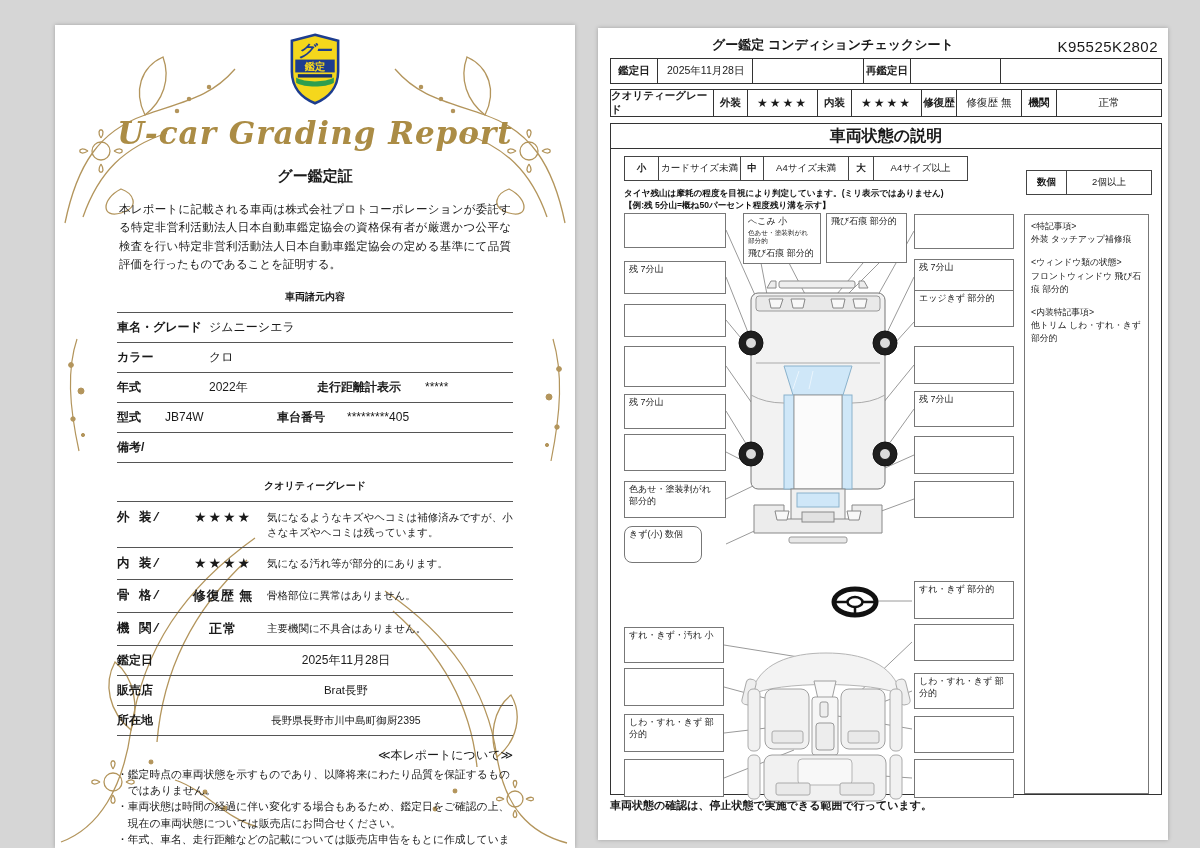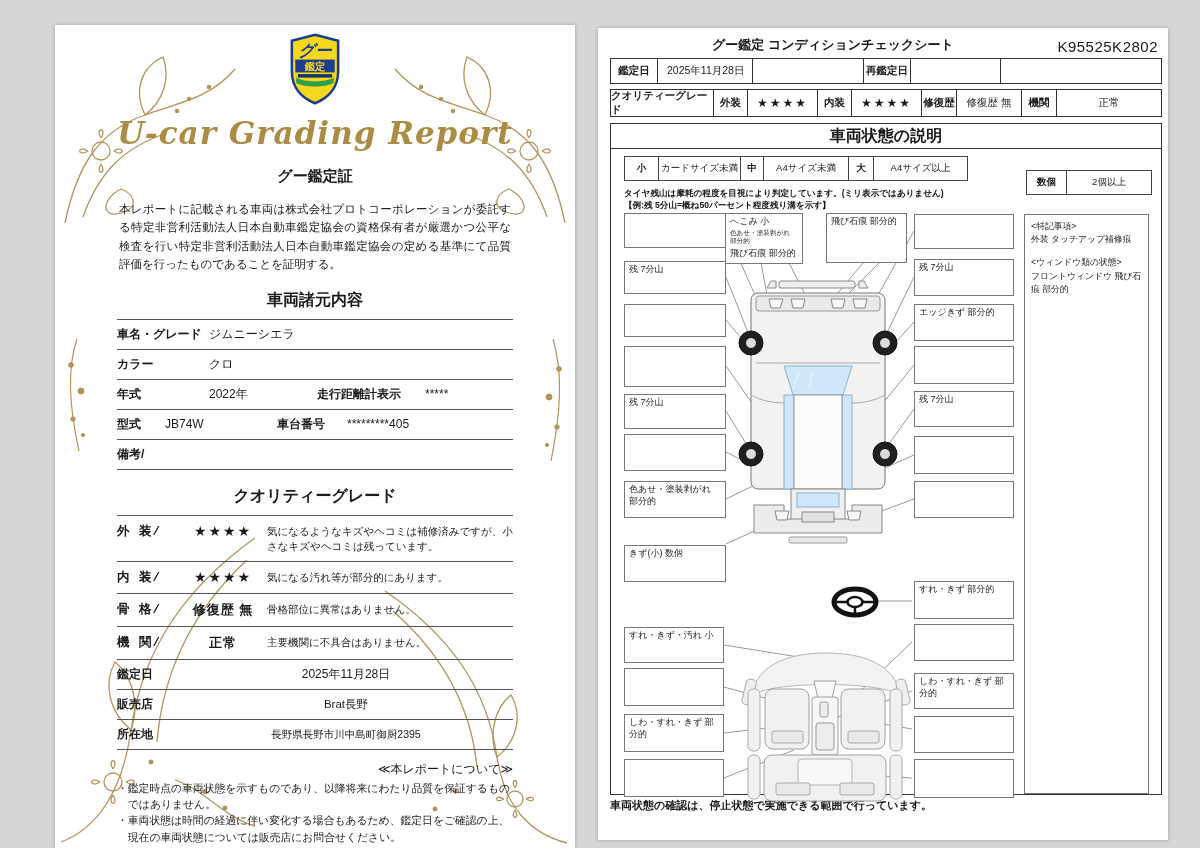--- a/index.html
+++ b/index.html
@@ -7,21 +7,21 @@
   .page{position:absolute;background:#fff;box-shadow:0 0 4px rgba(0,0,0,.25);}
   
   #leftPage{left:55px;top:25px;width:520px;height:823px;}
   .fl{position:absolute;z-index:1;pointer-events:none;}
   .mirror{transform:scaleX(-1);}
   .lp-content{position:relative;z-index:2;margin:0 62px;}
   .badge-wrap{width:52px;margin:8px auto 0;}
   .lp-title{font-family:"DejaVu Serif","Liberation Serif",serif;font-style:italic;font-weight:bold;color:#ab8c45;font-size:31px;text-align:center;margin:6px 0 0;letter-spacing:1px;white-space:nowrap;}
   .lp-cert{text-align:center;font-weight:bold;font-size:15px;margin-top:16px;}
   .lp-intro{font-size:11.5px;line-height:1.6;text-align:justify;margin:14px 2px 0;}
-  .sec-title{text-align:center;font-weight:bold;font-size:16px;margin-top:16px;}
+  .sec-title{text-align:center;font-weight:bold;font-size:10px;margin-top:16px;}
   .spec{margin-top:8px;border-top:1px solid #555;}
   .srow{display:flex;align-items:center;height:29px;border-bottom:1px solid #555;font-size:12px;}
   .srow .lab{font-weight:bold;flex:0 0 auto;}
   .spec .w92{width:92px;} .spec .w48{width:48px;}
   .grades{margin-top:8px;border-top:1px solid #555;}
   .grow{display:flex;border-bottom:1px solid #555;padding:7px 0;align-items:flex-start;}
   .grow .glab{width:62px;font-weight:bold;font-size:12.5px;letter-spacing:1px;font-family:Liberation Mono, monospace;}
   .grow .gval{width:88px;text-align:center;font-size:13px;font-weight:bold;letter-spacing:1px;}
   .grow .gval.stars{font-size:14px;letter-spacing:2px;font-weight:normal;}
   .grow .gdesc{flex:1;font-size:10.5px;line-height:1.45;padding-top:1px;}
@@ -367,32 +367,32 @@
       </g>
     </svg>
 
     <div class="ab" style="left:13px;top:89px;width:102px;height:35px;"></div>
     <div class="ab" style="left:13px;top:137px;width:102px;height:33px;">残 7分山</div>
     <div class="ab" style="left:13px;top:180px;width:102px;height:33px;"></div>
     <div class="ab" style="left:13px;top:222px;width:102px;height:41px;"></div>
     <div class="ab" style="left:13px;top:270px;width:102px;height:35px;">残 7分山</div>
     <div class="ab" style="left:13px;top:310px;width:102px;height:37px;"></div>
     <div class="ab" style="left:13px;top:357px;width:102px;height:37px;">色あせ・塗装剥がれ 部分的</div>
-    <div class="ab" style="left:13px;top:421px;width:102px;height:37px;">きず(小) 数個</div>
-
-    <div class="ab" style="left:114px;top:89px;width:78px;height:51px;">
+    <div class="ab" style="left:13px;top:402px;width:78px;height:37px;border-radius:8px;">きず(小) 数個</div>
+
+    <div class="ab" style="left:132px;top:89px;width:78px;height:51px;">
       <span>へこみ 小</span>
       <span class="tiny">色あせ・塗装剥がれ 部分的</span>
       <span>飛び石痕 部分的</span>
     </div>
     <div class="ab" style="left:215px;top:89px;width:81px;height:50px;">飛び石痕 部分的</div>
 
     <div class="ab" style="left:303px;top:90px;width:100px;height:35px;"></div>
     <div class="ab" style="left:303px;top:135px;width:100px;height:37px;">残 7分山</div>
-    <div class="ab" style="left:303px;top:180px;width:100px;height:37px;">エッジきず 部分的</div>
+    <div class="ab" style="left:303px;top:166px;width:100px;height:37px;">エッジきず 部分的</div>
     <div class="ab" style="left:303px;top:222px;width:100px;height:38px;"></div>
     <div class="ab" style="left:303px;top:267px;width:100px;height:36px;">残 7分山</div>
     <div class="ab" style="left:303px;top:312px;width:100px;height:38px;"></div>
     <div class="ab" style="left:303px;top:357px;width:100px;height:37px;"></div>
 
     <div class="ab" style="left:13px;top:503px;width:100px;height:36px;">すれ・きず・汚れ 小</div>
     <div class="ab" style="left:13px;top:544px;width:100px;height:38px;"></div>
     <div class="ab" style="left:13px;top:590px;width:100px;height:38px;">しわ・すれ・きず 部分的</div>
     <div class="ab" style="left:13px;top:635px;width:100px;height:38px;"></div>
     <div class="ab" style="left:303px;top:457px;width:100px;height:38px;">すれ・きず 部分的</div>
@@ -403,17 +403,21 @@
 
     <div class="remarks">
       <div class="blk">
         <div>&lt;特記事項&gt;</div>
         <div>外装 タッチアップ補修痕</div>
       </div>
       <div class="blk">
         <div>&lt;ウィンドウ類の状態&gt;</div>
         <div>フロントウィンドウ 飛び石痕 部分的</div>
       </div>
+      <div class="blk">
+        <div>&lt;内装特記事項&gt;</div>
+        <div>他トリム しわ・すれ・きず 部分的</div>
+      </div>
     </div>
   </div>
 
   <div class="rp-footer">車両状態の確認は、停止状態で実施できる範囲で行っています。</div>
 </div>
 
 </body></html>

